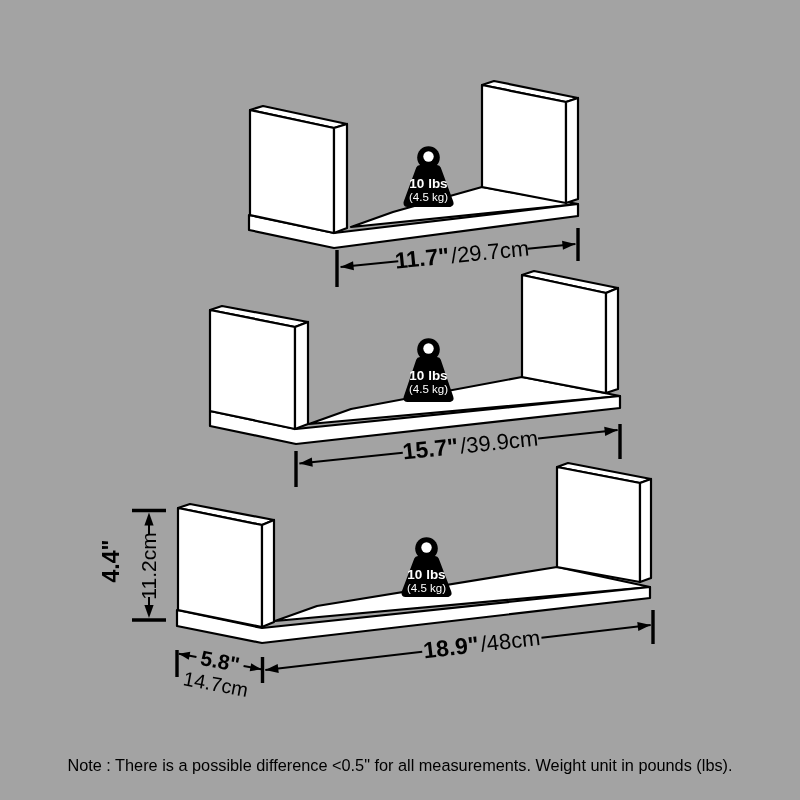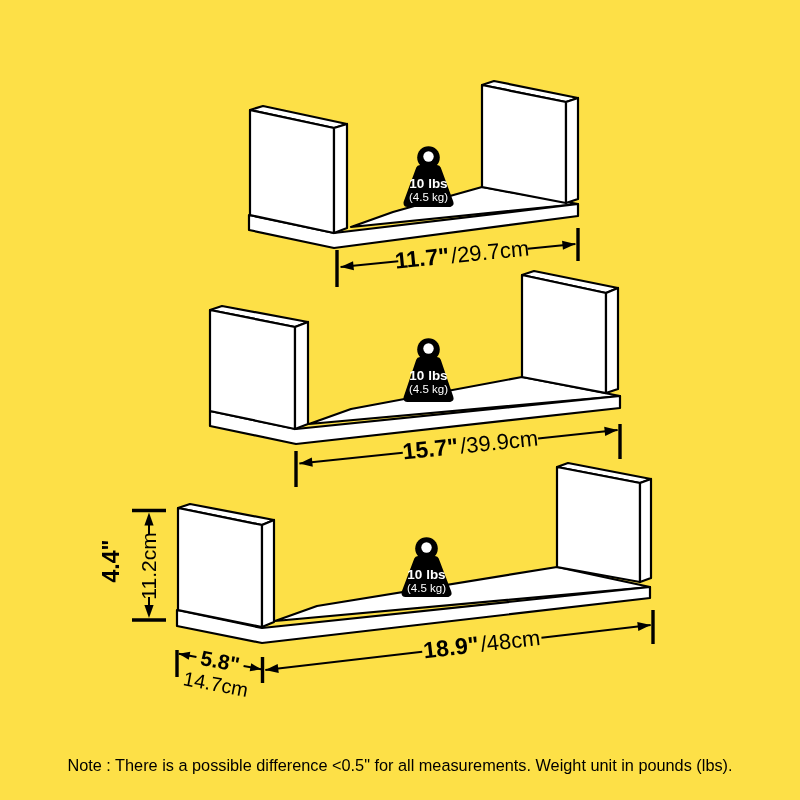--- a/index.html
+++ b/index.html
@@ -1,16 +1,16 @@
 <!DOCTYPE html>
 <html><head>
 <meta charset="utf-8">
 <style>
   html,body{margin:0;padding:0;background:#ffffff;}
-  .stage{width:800px;height:800px;position:relative;background:#fde047;margin:0 auto;}
+  .stage{width:800px;height:800px;position:relative;background:#a3a3a3;margin:0 auto;}
   svg{display:block;}
   .ln{fill:#ffffff;stroke:#000000;stroke-width:2.2;stroke-linejoin:round;}
   .dimline{stroke:#000000;stroke-width:2;fill:none;}
   .tick{stroke:#000000;stroke-width:3.4;fill:none;}
   .ah{fill:#000000;stroke:none;}
   .dimtext{font-family:"Liberation Sans",sans-serif;fill:#000000;}
   .tb{font-weight:bold;font-size:23px;}
   .tr{font-weight:normal;font-size:22px;}
   .tb20{font-weight:bold;font-size:21px;}
   .tr20{font-weight:normal;font-size:20px;}

